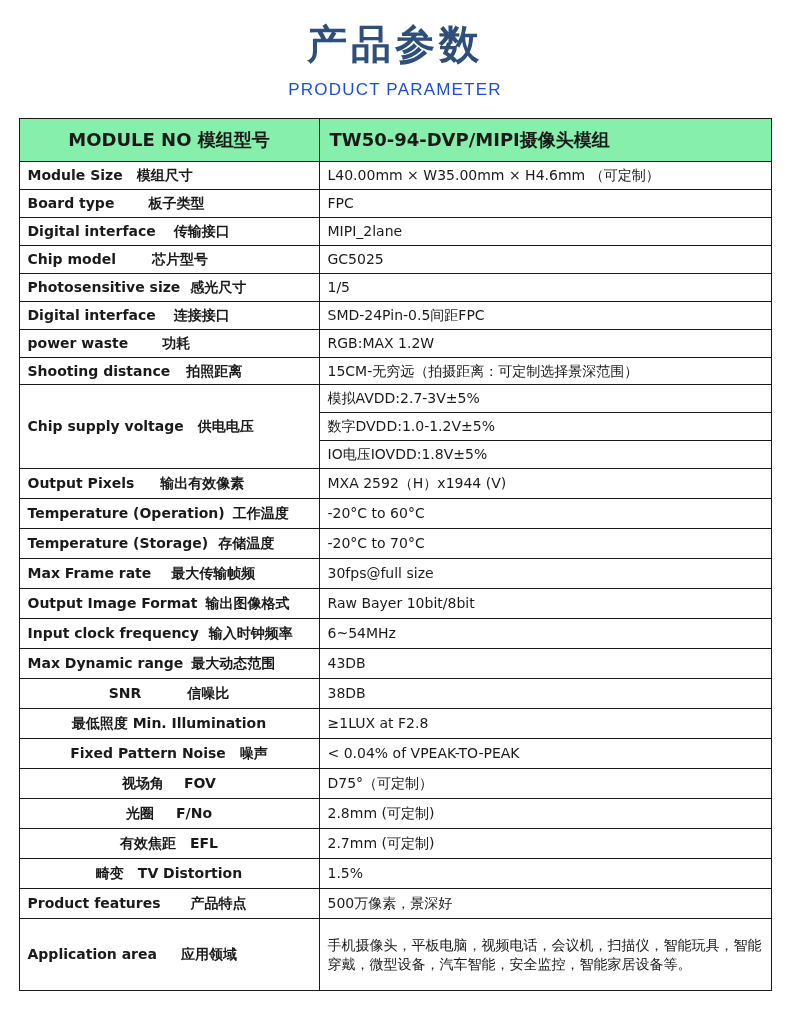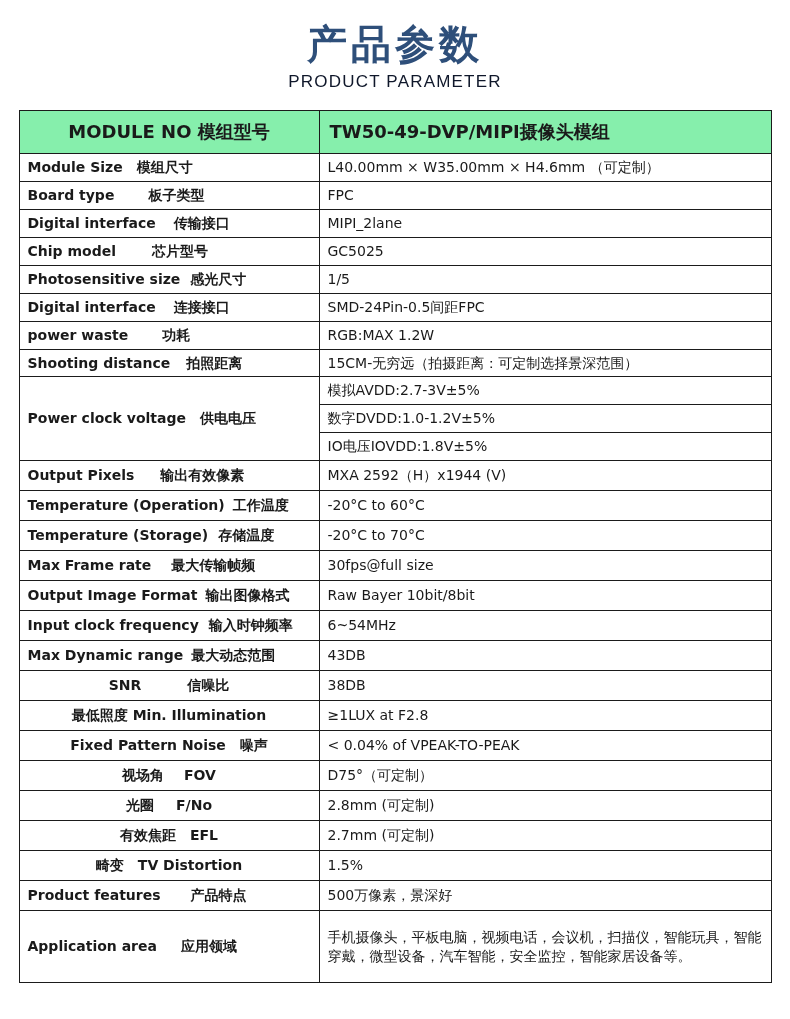--- a/index.html
+++ b/index.html
@@ -28,22 +28,22 @@
     font-size: 40px;
     font-weight: bold;
     letter-spacing: 4px;
     color: #2e4f7a;
     line-height: 1.2;
     font-family: "DejaVu Sans", "Liberation Sans", sans-serif;
   }
   .title-en {
     font-size: 17px;
     letter-spacing: 1.2px;
-    color: #0f172a;
-    margin-top: 4px;
+    color: #1d4ed8;
+    margin-top: 12px;
     font-family: "Liberation Sans", sans-serif;
   }
   table.spec {
     border-collapse: collapse;
     width: 752px;
     margin: 18px auto 0 auto;
     table-layout: fixed;
     border: 1.5px solid #1b1b1b;
   }
   table.spec td {
@@ -110,21 +110,21 @@
 
   <table class="spec">
     <colgroup>
       <col style="width:300px">
       <col style="width:452px">
     </colgroup>
     <tbody>
 
       <tr class="header">
         <td class="label">MODULE NO  模组型号</td>
-        <td class="value">TW50-49-DVP/MIPI摄像头模组</td>
+        <td class="value">TW50-94-DVP/MIPI摄像头模组</td>
       </tr>
 
       <tr>
         <td class="label"><span class="lbl-inline">Module Size</span><span class="lbl-gap"></span><span class="lbl-inline">模组尺寸</span></td>
         <td class="value">L40.00mm × W35.00mm × H4.6mm （可定制）</td>
       </tr>
 
       <tr>
         <td class="label"><span class="lbl-inline">Board type</span><span class="lbl-gap" style="width:34px"></span><span class="lbl-inline">板子类型</span></td>
         <td class="value">FPC</td>
@@ -154,21 +154,21 @@
         <td class="label"><span class="lbl-inline">power waste</span><span class="lbl-gap" style="width:34px"></span><span class="lbl-inline">功耗</span></td>
         <td class="value">RGB:MAX 1.2W</td>
       </tr>
 
       <tr>
         <td class="label"><span class="lbl-inline">Shooting distance</span><span class="lbl-gap" style="width:16px"></span><span class="lbl-inline">拍照距离</span></td>
         <td class="value">15CM-无穷远（拍摄距离：可定制选择景深范围）</td>
       </tr>
 
       <tr class="stack">
-        <td class="label" rowspan="3"><span class="lbl-inline">Power clock voltage</span><span class="lbl-gap"></span><span class="lbl-inline">供电电压</span></td>
+        <td class="label" rowspan="3"><span class="lbl-inline">Chip supply voltage</span><span class="lbl-gap"></span><span class="lbl-inline">供电电压</span></td>
         <td class="value sub-row">模拟AVDD:2.7-3V±5%</td>
       </tr>
       <tr class="stack">
         <td class="value sub-row">数字DVDD:1.0-1.2V±5%</td>
       </tr>
       <tr class="stack">
         <td class="value sub-row">IO电压IOVDD:1.8V±5%</td>
       </tr>
 
       <tr class="tall">

